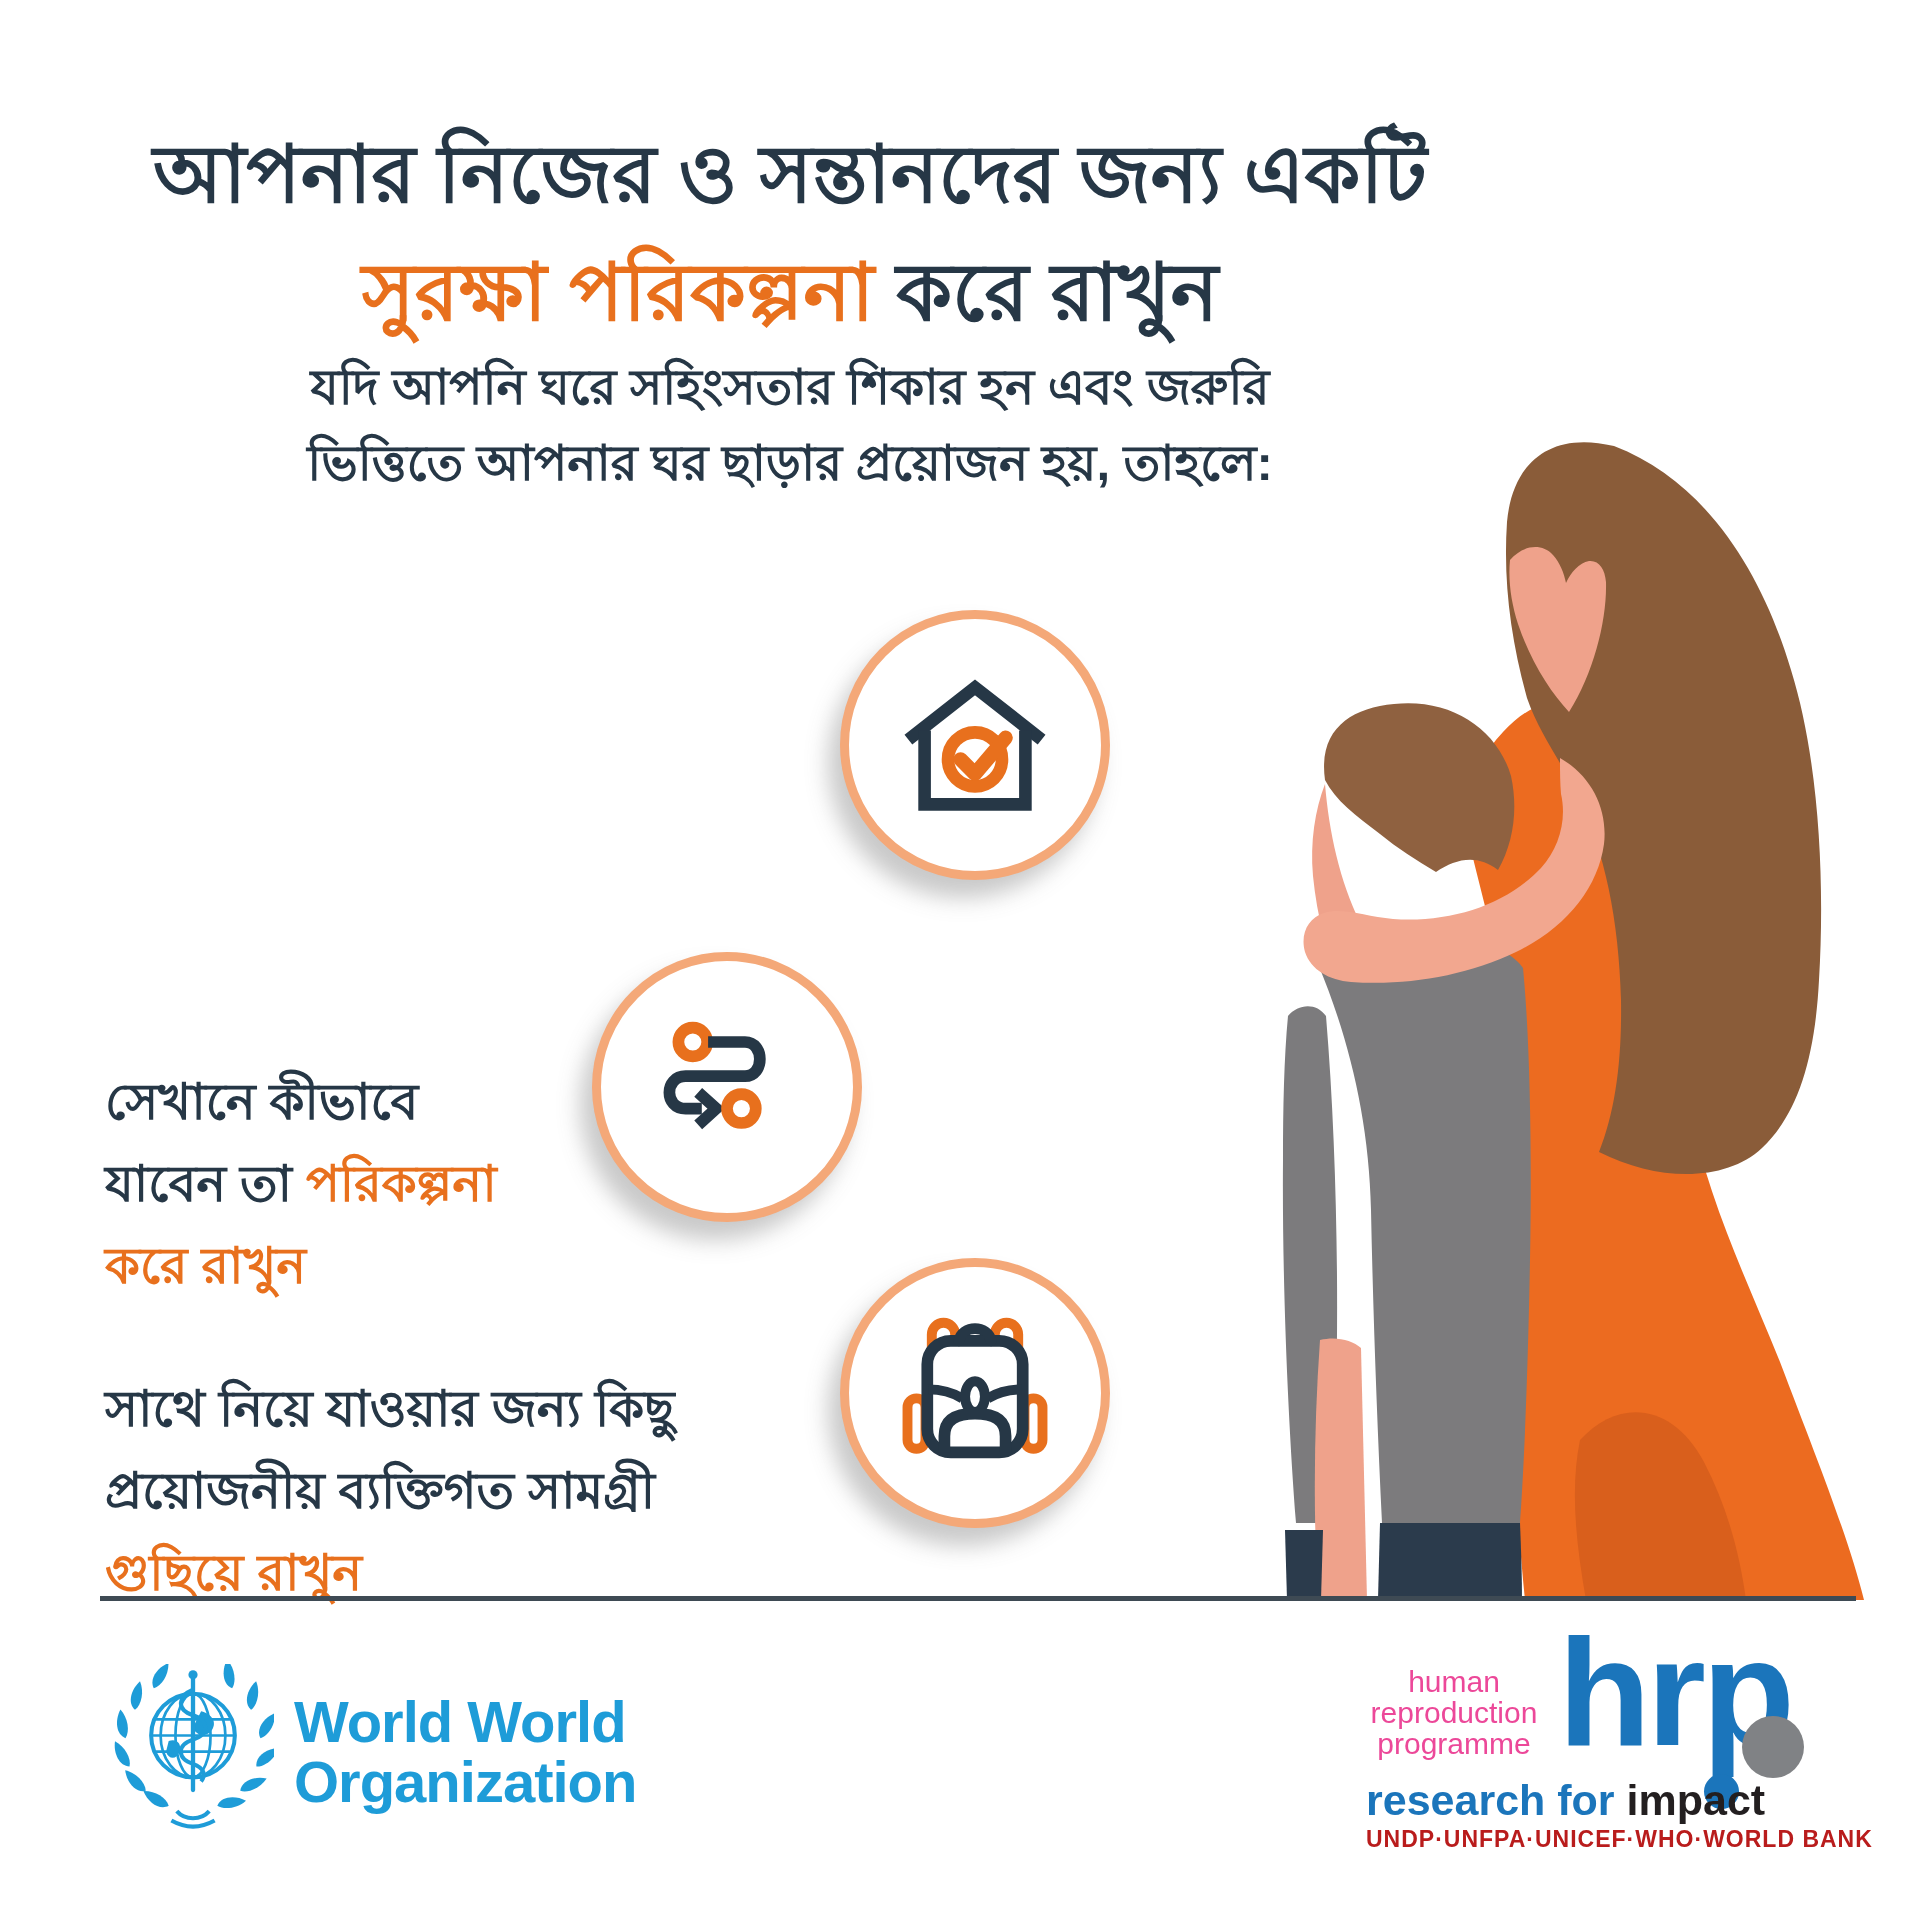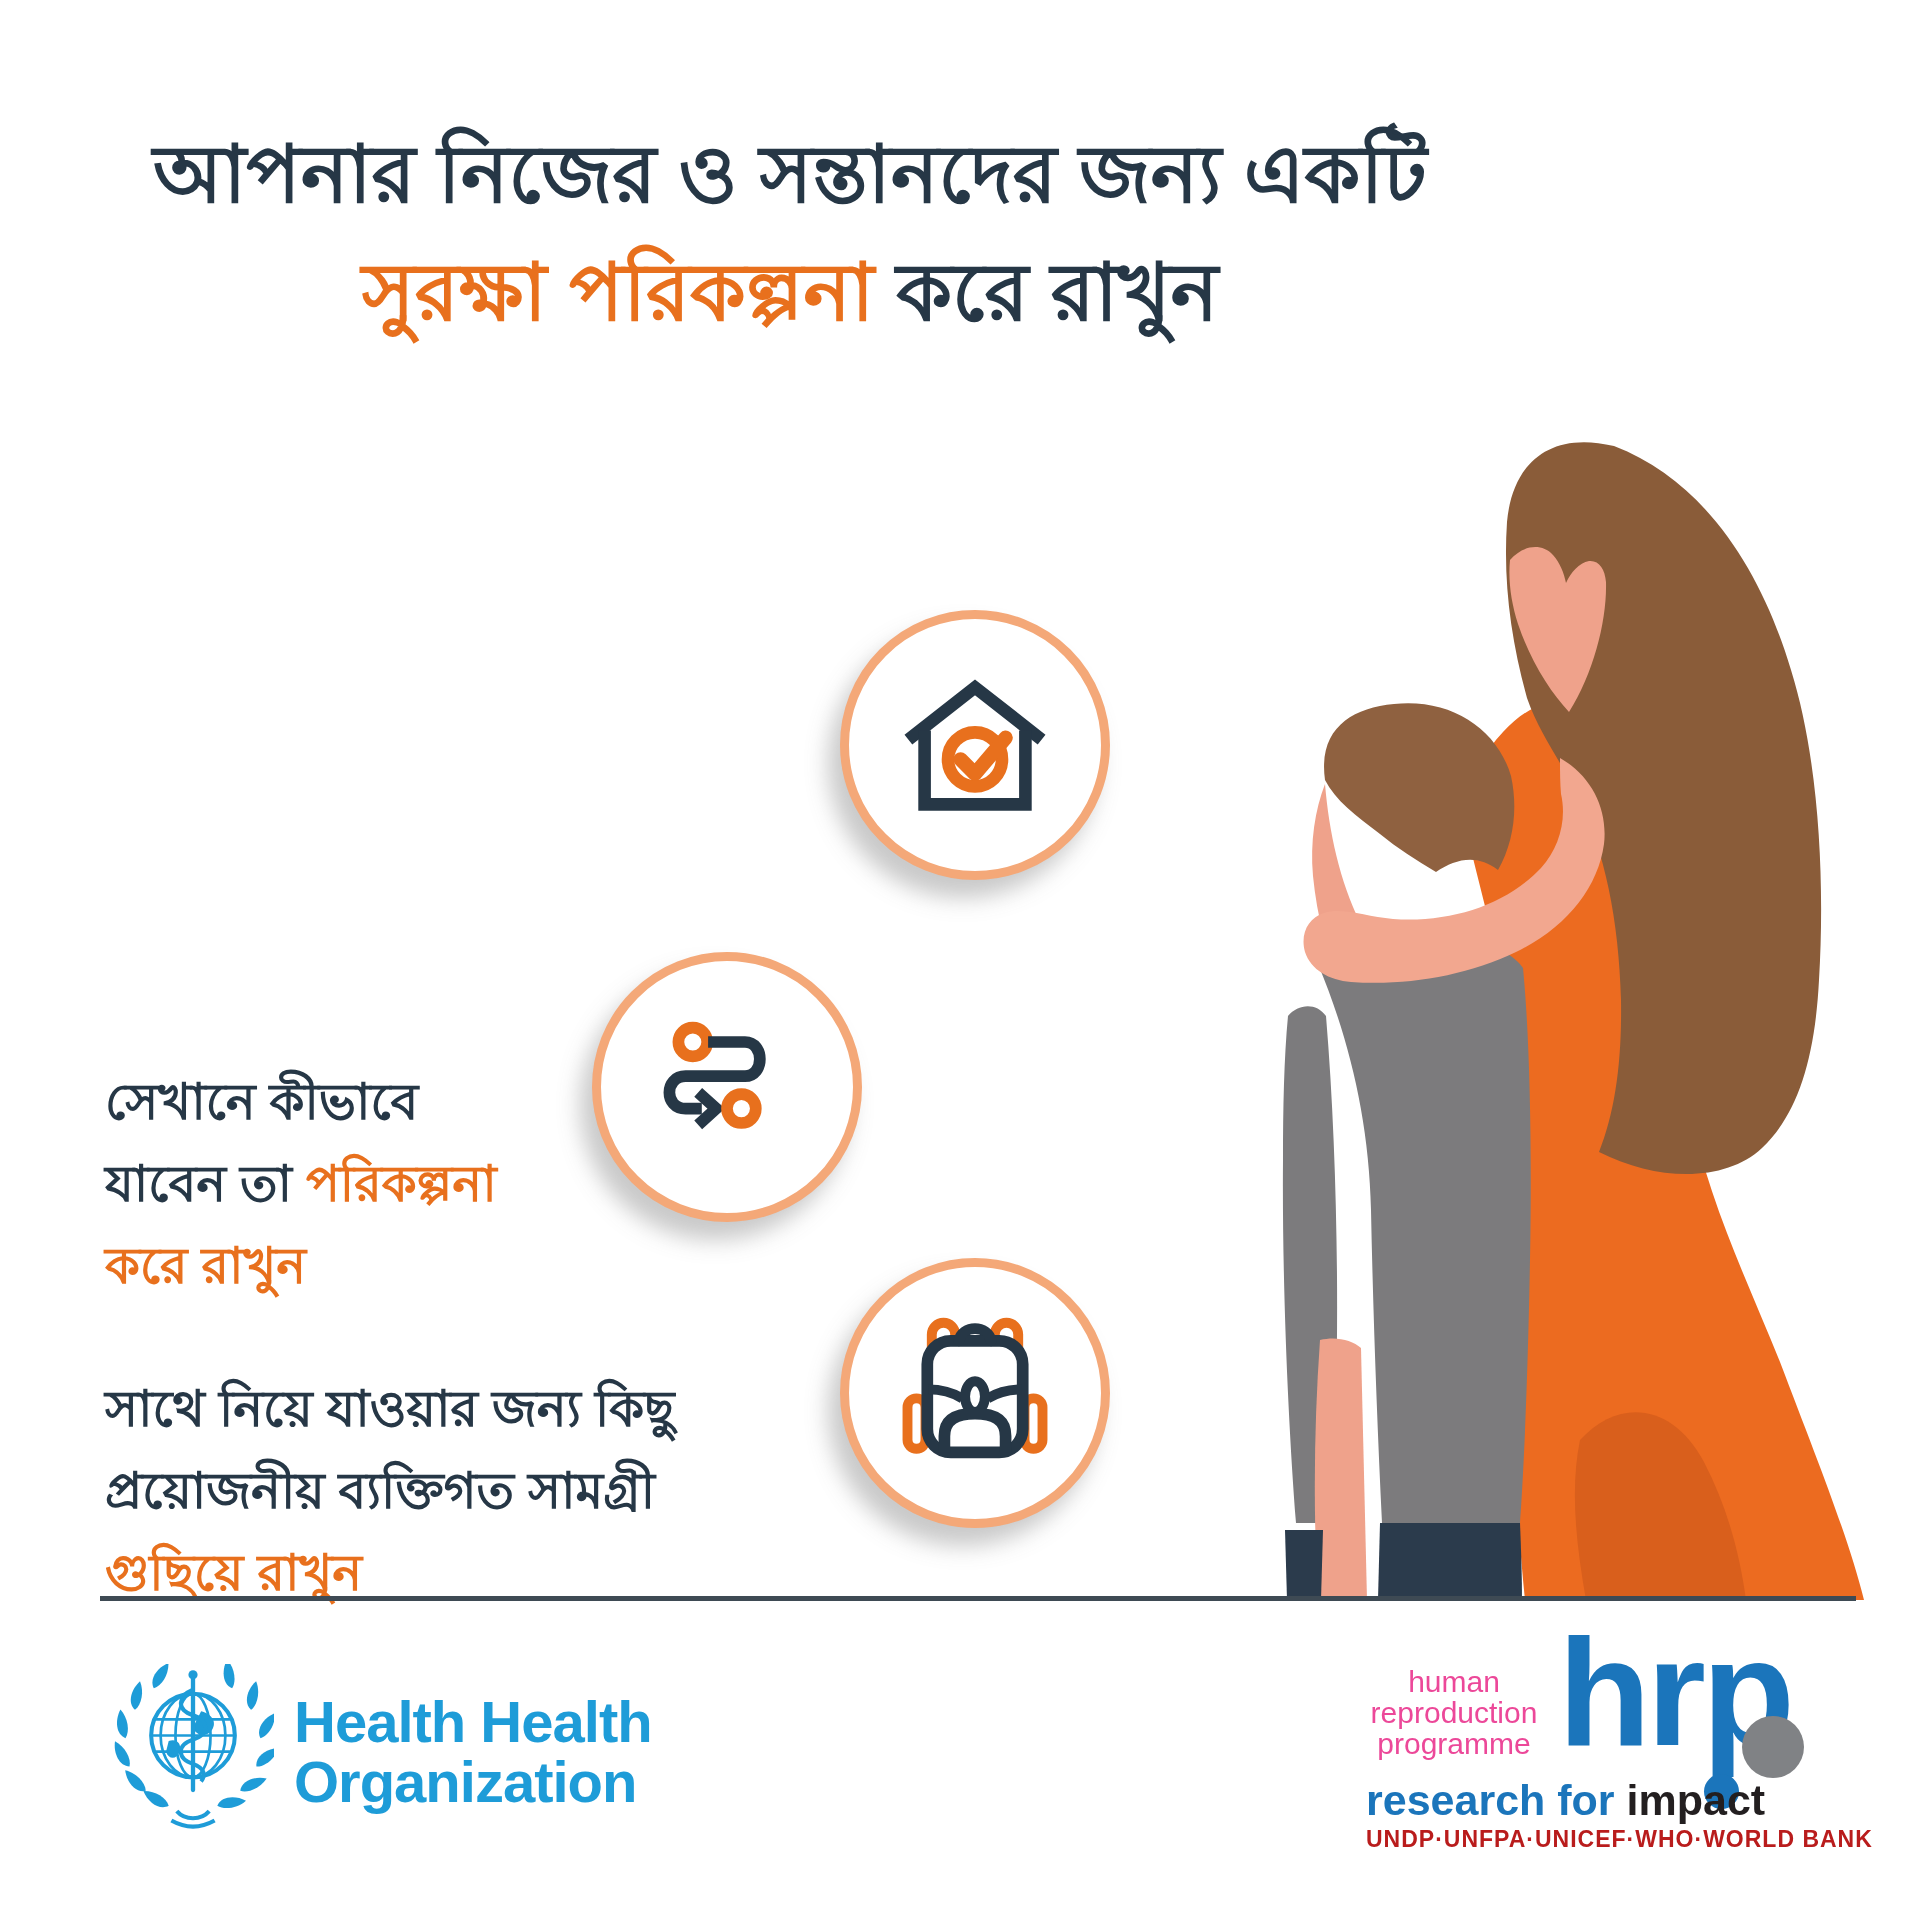--- a/index.html
+++ b/index.html
@@ -65,20 +65,24 @@
 <body>
 
 <div class="poster">
 
   <h1 class="title">
     <span>আপনার নিজের ও সন্তানদের জন্য একটি</span><br>
     <span class="hl">সুরক্ষা পরিকল্পনা</span>
     <span>করে রাখুন</span>
   </h1>
 
+  <p class="subtitle">
+    <span>যদি আপনি ঘরে সহিংসতার শিকার হন এবং জরুরি</span><br>
+    <span>ভিত্তিতে আপনার ঘর ছাড়ার প্রয়োজন হয়, তাহলে:</span>
+  </p>
 
 
   <p class="item item2">
     <span>সেখানে কীভাবে</span><br>
     <span>যাবেন তা</span>
     <span class="hl">পরিকল্পনা</span><br>
     <span class="hl">করে রাখুন</span>
   </p>
 
   <p class="item item3">
@@ -196,21 +200,21 @@
           <path d="M66 34 C74 36 78 42 74 48 C70 54 62 52 60 46 Z" fill="#1E9CD8" stroke="none"></path>
           <path d="M42 56 C48 54 52 58 50 64 C48 70 42 70 40 64 Z" fill="#1E9CD8" stroke="none"></path>
         </g>
 
         <rect x="58.4" y="6" width="3.2" height="88" rx="1.6" fill="#1E9CD8"></rect>
         <circle cx="60" cy="7" r="3.4" fill="#1E9CD8"></circle>
         <path d="M60 18 C48 23 48 33 60 37 C72 41 72 51 60 55 C48 59 48 69 60 73 C68 76 70 81 66 86" fill="none" stroke="#1E9CD8" stroke-width="3"></path>
       </svg>
     </div>
     <div class="who-name">
-      <span>Health Health</span><br>
+      <span>World World</span><br>
       <span>Organization</span>
     </div>
   </div>
 
   <div class="hrp">
     <div class="hrp-tag">
       <span>human</span><br>
       <span>reproduction</span><br>
       <span>programme</span>
     </div>

